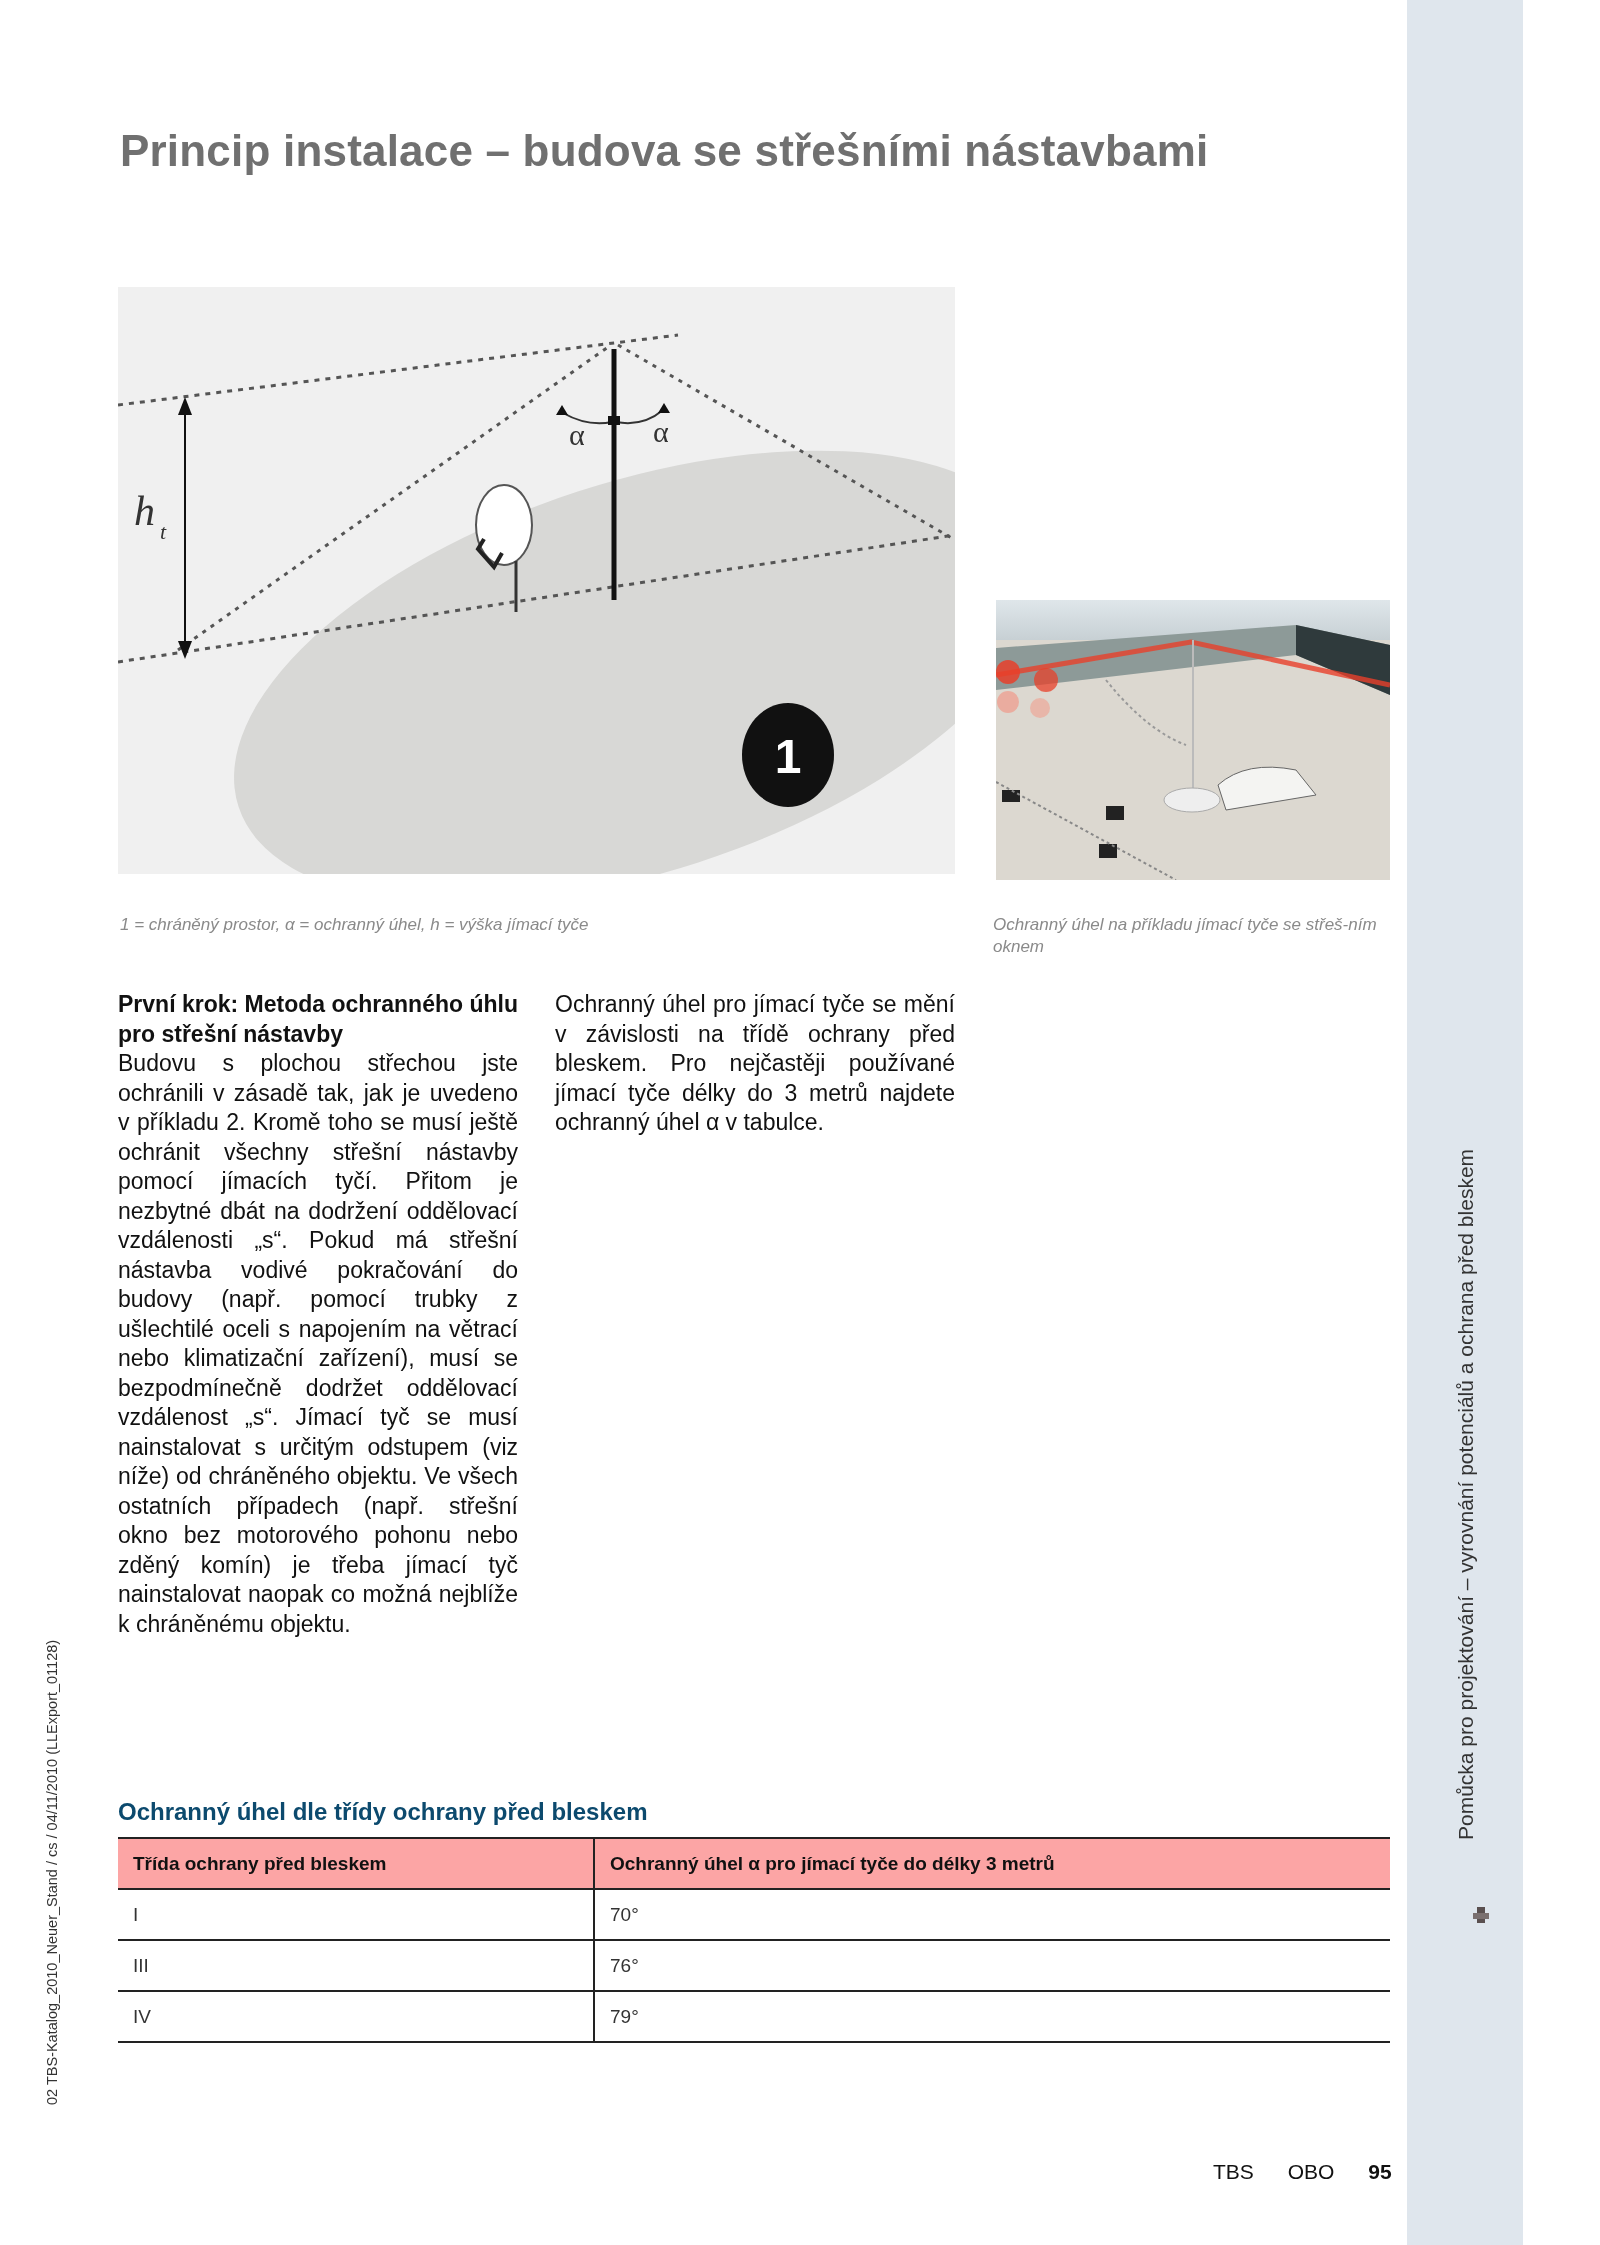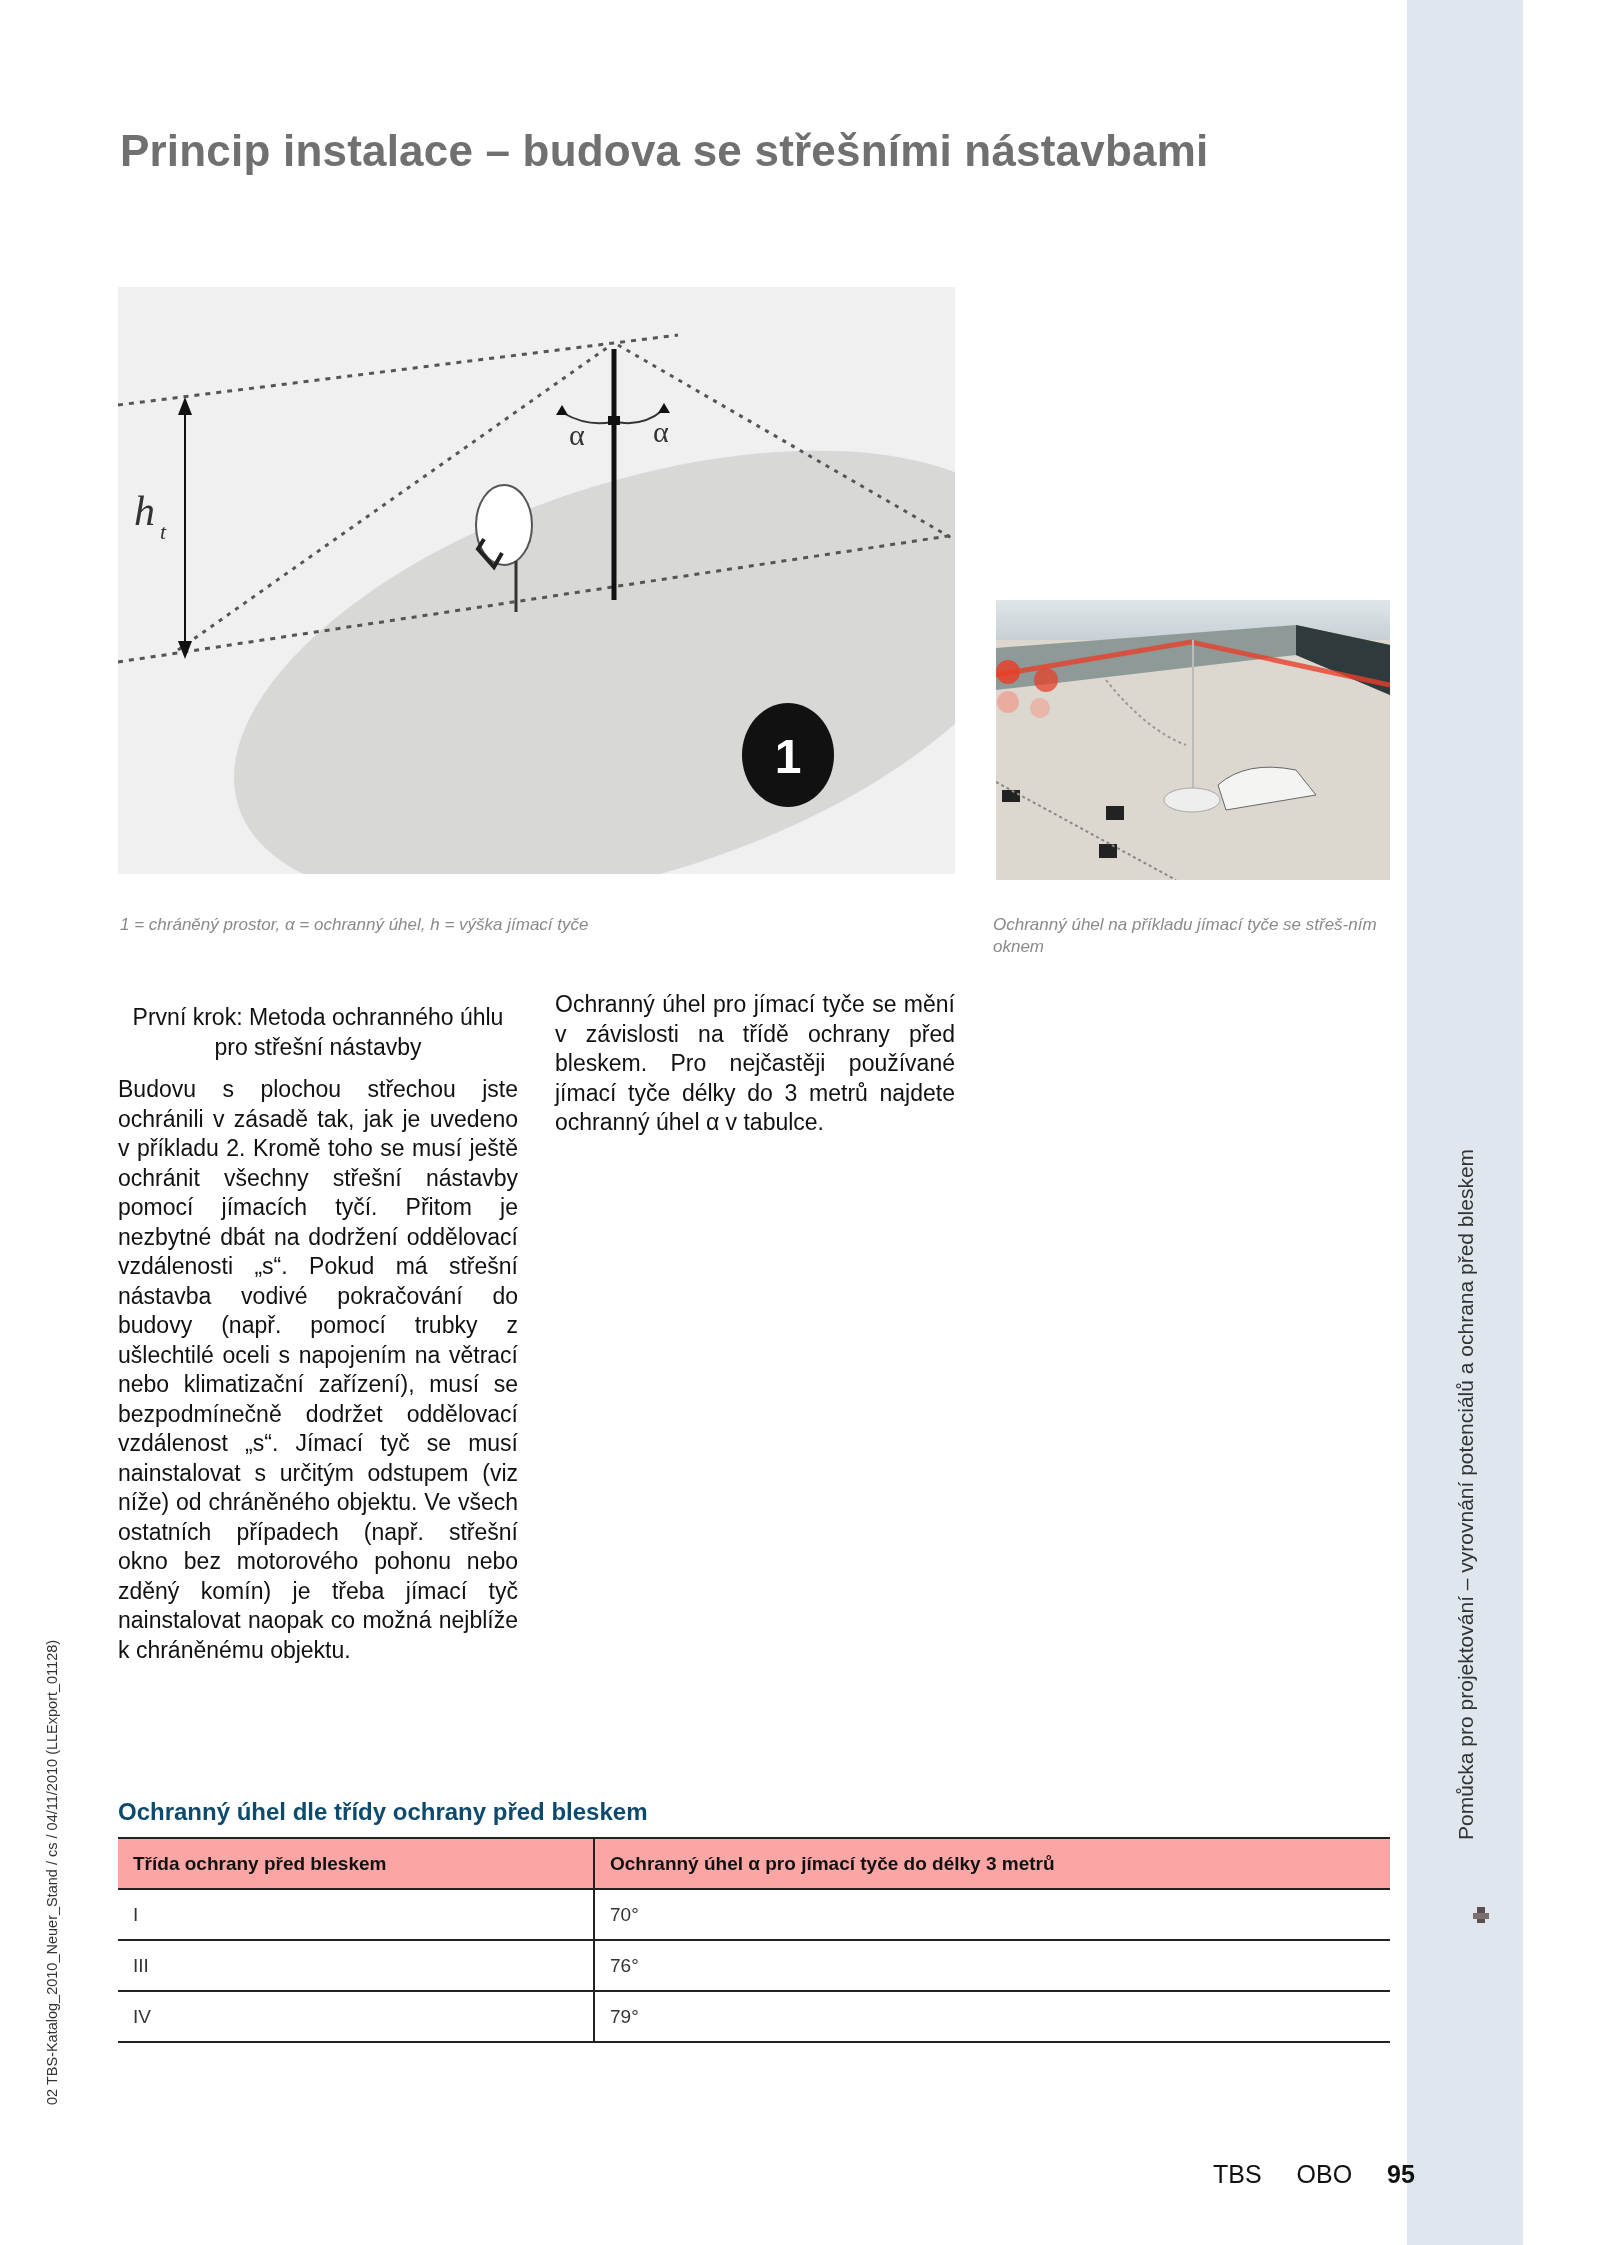--- a/index.html
+++ b/index.html
@@ -18,33 +18,33 @@
   #page-title { left:120px; top:126px; font-size:44px; font-weight:bold; color:#707070; letter-spacing:0.2px; }
 
   #figure-1 { left:118px; top:287px; width:837px; height:587px; background:#f0f0f0; }
   #figure-2 { left:996px; top:600px; width:394px; height:280px; background:#dcd8d0; overflow:hidden; }
 
   .caption { font-size:17px; font-style:italic; color:#8a8a8a; line-height:22px; }
   #caption-1 { left:120px; top:914px; width:800px; }
   #caption-2 { left:993px; top:914px; width:400px; }
 
   .col { font-size:23px; line-height:29.5px; text-align:justify; color:#111; }
-  .col h3 { margin:13px; font-size:23px; line-height:29.5px; font-weight:normal; text-align:center; color:#111; }
+  .col h3 { margin:0; font-size:23px; line-height:29.5px; font-weight:bold; text-align:left; color:#111; }
   .col p { margin:0; }
   #col-1 { left:118px; top:990px; width:400px; }
   #col-2 { left:555px; top:990px; width:400px; }
 
   #table-title { left:118px; top:1798px; font-size:24px; font-weight:bold; color:#0c4a6e; }
   #protection-table { left:118px; top:1837px; width:1272px; border-collapse:collapse; font-size:19px; }
   #protection-table th, #protection-table td { border-bottom:2px solid #222; height:49px; padding:0 0 0 15px; text-align:left; vertical-align:middle; }
   #protection-table thead tr th { background:#fca5a5; font-weight:bold; border-top:2px solid #222; height:49px; color:#111; }
   #protection-table td { font-weight:normal; color:#333; }
   #protection-table .c1 { width:460px; border-right:2px solid #222; }
 
-  #footer { left:1213px; top:2160px; font-size:25px; color:#111; }
+  #footer { left:1213px; top:2160px; font-size:21px; color:#111; }
   #footer span { margin-right:28px; }
   #footer .page-num { font-weight:bold; margin-right:0; }
 </style>
 </head>
 <body>
 
 <div id="side-band" class="abs"></div>
 <div id="side-text" class="abs">Pomůcka pro projektování – vyrovnání potenciálů a ochrana před bleskem</div>
 <svg id="side-marker" class="abs" viewBox="0 0 22 20">
   <rect x="7" y="2" width="8" height="16" fill="#5a5050"></rect>

